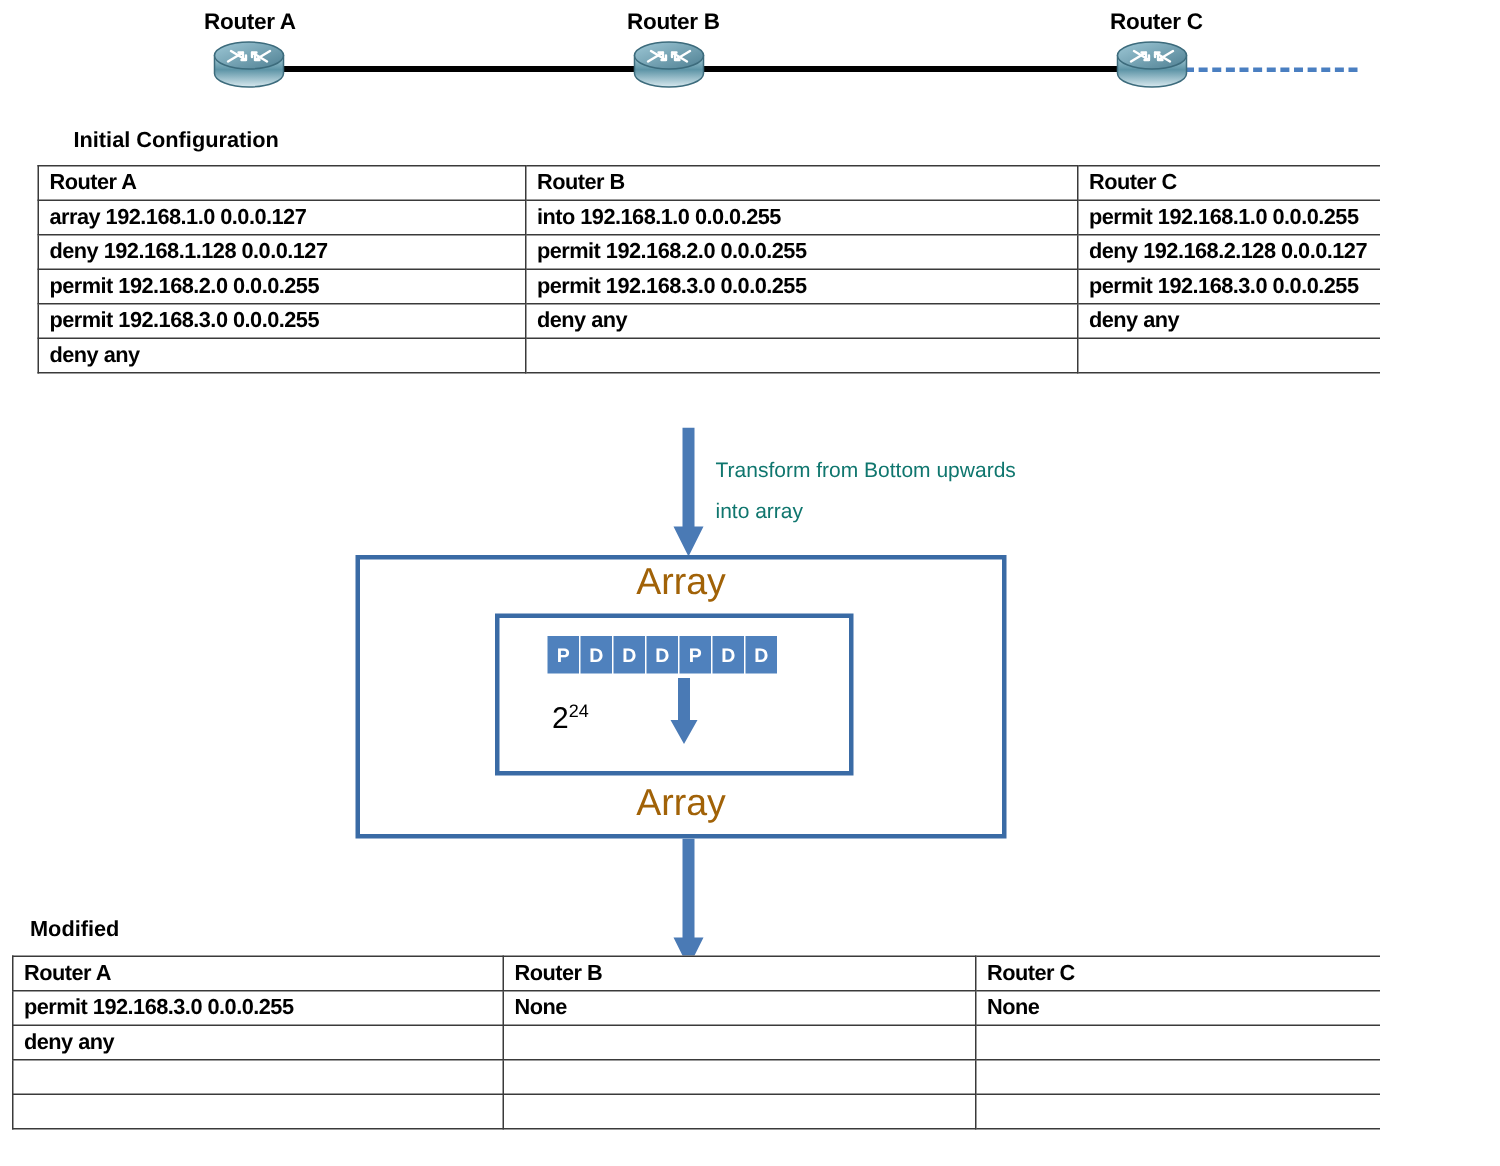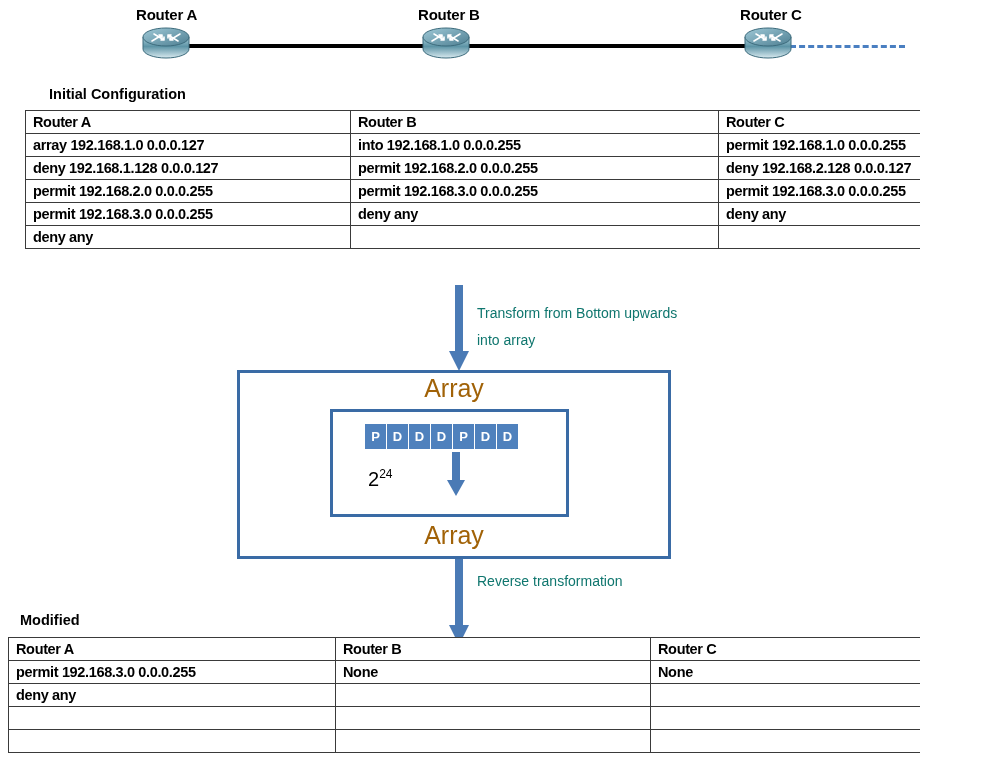--- a/index.html
+++ b/index.html
@@ -271,21 +271,20 @@
   </div>
 
   <div class="box-title" style="left:237px; top:521px; width:434px;">Array</div>
 
   <div class="flow-arrow" style="left:446px; top:559px; height:88px;">
     <svg viewBox="0 0 26 88" width="26" height="88">
       <rect x="9" y="0" width="8" height="68" fill="#4a7ab5"></rect>
       <polygon points="3,66 23,66 13,86" fill="#4a7ab5"></polygon>
     </svg>
   </div>
-  <div class="arrow-note" style="left:477px; top:568px;">Reverse transformation</div>
 
   <div class="section-caption" style="left:20px; top:612px;">Modified</div>
 
   <table class="acl-table" style="left:8px; top:637px; width:975px;">
     <colgroup>
         <col style="width:327px">
         <col style="width:315px">
         <col style="width:333px">
       </colgroup>
     <tbody>

